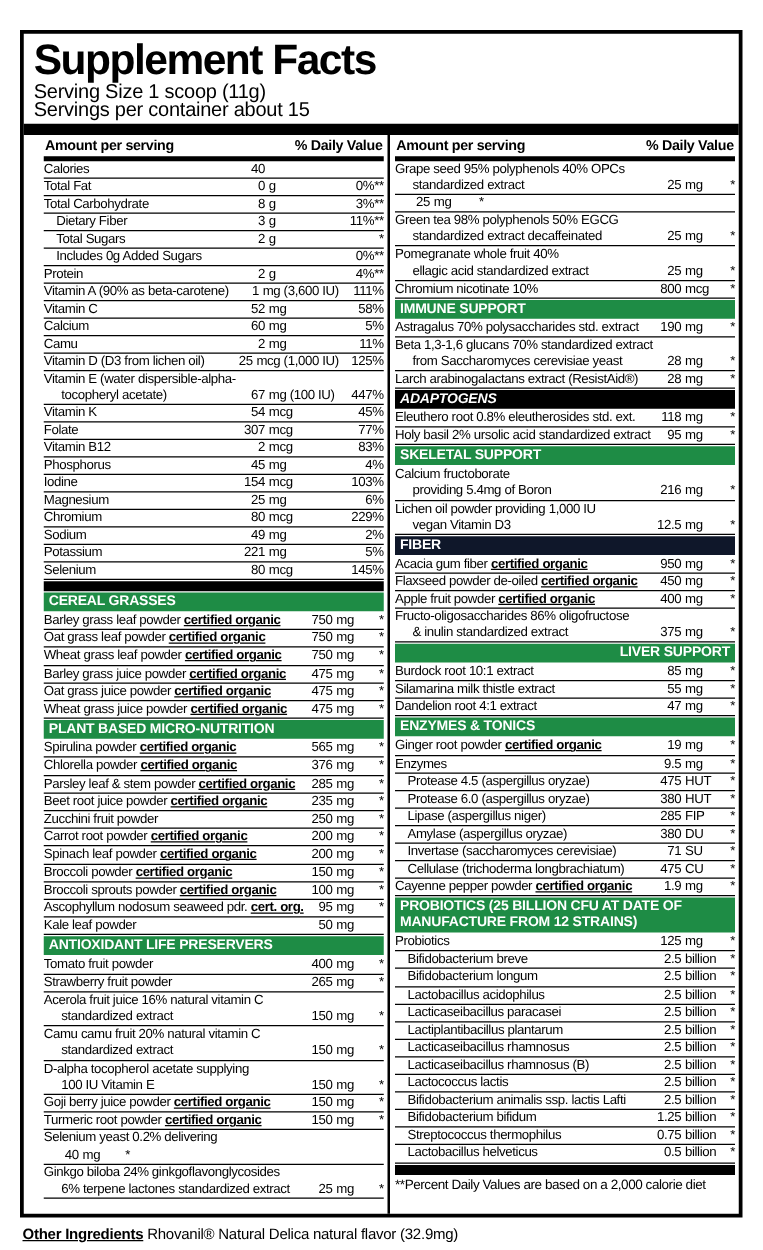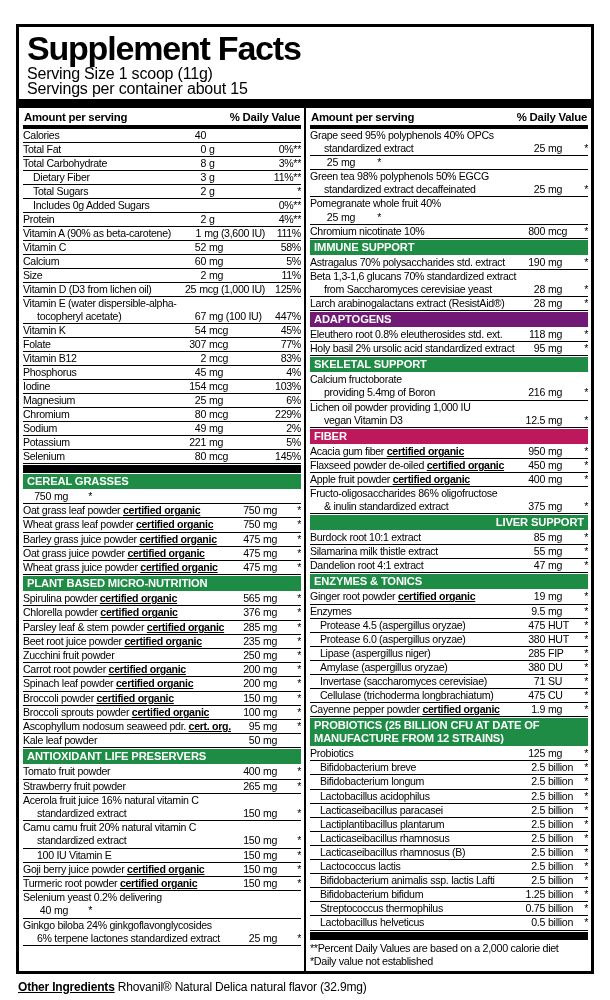--- a/index.html
+++ b/index.html
@@ -3,21 +3,21 @@
 <meta charset="utf-8">
 <style>
   html,body{margin:0;padding:0;background:#fff;color:#000;width:610px;height:1000px;overflow:hidden;
     font-family:"Liberation Sans","DejaVu Sans",sans-serif;}
   .label-box{box-sizing:border-box;margin:24px 16px 0 16px;height:950px;border:3px solid #000;
     display:flex;flex-direction:column;background:#fff;}
   .head{padding:3px 8px 0 8px;}
   .title{font-size:34px;font-weight:bold;line-height:37px;letter-spacing:-1.2px;}
   .sub{font-size:16px;line-height:14.5px;letter-spacing:-0.2px;}
   .topbar{height:9px;background:#000;margin-top:3px;}
-  .cols{display:flex;flex:1;align-items:stretch;min-height:0;}
+  .cols{display:flex;flex:1;align-items:stretch;min-height:0;padding-left:12px;}
   .col{flex:1;min-width:0;box-sizing:border-box;padding:0 3px 2px 4px;display:flex;flex-direction:column;}
   .col-r{border-left:2px solid #000;}
   .colhead{display:flex;justify-content:space-between;font-weight:bold;font-size:11.4px;
     letter-spacing:-0.25px;padding:3px 1px 2px 1px;border-bottom:4px solid #000;}
   .rows{font-size:10.6px;letter-spacing:-0.3px;}
   .itm{border-bottom:1px solid #000;}
   .ln{display:flex;align-items:baseline;}
   .col-l .nut .ln{line-height:13px;}
   .col-l .ing .ln{line-height:13.2px;}
   .col-r .ln{line-height:13.1px;}
@@ -154,21 +154,21 @@
               <span class="nm">Calcium</span>
               <span class="amt">
                 <span class="n">60</span>
                 <span class="u">mg</span>
               </span>
               <span class="dv">5%</span>
             </div>
           </div>
           <div class="itm nut">
             <div class="ln">
-              <span class="nm">Size</span>
+              <span class="nm">Camu</span>
               <span class="amt">
                 <span class="n">2</span>
                 <span class="u">mg</span>
               </span>
               <span class="dv">11%</span>
             </div>
           </div>
           <div class="itm nut">
             <div class="ln">
               <span class="nm">Vitamin D (D3 from lichen oil)</span>
@@ -289,20 +289,21 @@
                 <span class="n">80</span>
                 <span class="u">mcg</span>
               </span>
               <span class="dv">145%</span>
             </div>
           </div>
           <div class="hbar"></div>
           <div class="sect" style="background: rgb(30, 140, 69);">CEREAL GRASSES</div>
           <div class="itm ing">
             <div class="ln">
+              <span class="nm">Barley grass leaf powder <span class="b">certified organic</span></span>
               <span class="amt">
                 <span class="n">750</span>
                 <span class="u">mg</span>
               </span>
               <span class="dv">*</span>
             </div>
           </div>
           <div class="itm ing">
             <div class="ln">
               <span class="nm">Oat grass leaf powder <span class="b">certified organic</span></span>
@@ -505,20 +506,23 @@
             <div class="ln">
               <span class="nm ind2">standardized extract</span>
               <span class="amt">
                 <span class="n">150</span>
                 <span class="u">mg</span>
               </span>
               <span class="dv">*</span>
             </div>
           </div>
           <div class="itm ing">
+            <div class="ln">
+              <span class="nm">D-alpha tocopherol acetate supplying</span>
+            </div>
             <div class="ln">
               <span class="nm ind2">100 IU Vitamin E</span>
               <span class="amt">
                 <span class="n">150</span>
                 <span class="u">mg</span>
               </span>
               <span class="dv">*</span>
             </div>
           </div>
           <div class="itm ing">
@@ -607,20 +611,21 @@
                 <span class="u">mg</span>
               </span>
               <span class="dv">*</span>
             </div>
           </div>
           <div class="itm ing">
             <div class="ln">
               <span class="nm">Pomegranate whole fruit 40%</span>
             </div>
             <div class="ln">
+              <span class="nm ind2">ellagic acid standardized extract</span>
               <span class="amt">
                 <span class="n">25</span>
                 <span class="u">mg</span>
               </span>
               <span class="dv">*</span>
             </div>
           </div>
           <div class="itm ing">
             <div class="ln">
               <span class="nm">Chromium nicotinate 10%</span>
@@ -658,21 +663,21 @@
           <div class="itm ing">
             <div class="ln">
               <span class="nm">Larch arabinogalactans extract (ResistAid®)</span>
               <span class="amt">
                 <span class="n">28</span>
                 <span class="u">mg</span>
               </span>
               <span class="dv">*</span>
             </div>
           </div>
-          <div class="sect" style="background: #701a75;">ADAPTOGENS</div>
+          <div class="sect" style="background: #000000; font-style: italic;">ADAPTOGENS</div>
           <div class="itm ing">
             <div class="ln">
               <span class="nm">Eleuthero root 0.8% eleutherosides std. ext.</span>
               <span class="amt">
                 <span class="n">118</span>
                 <span class="u">mg</span>
               </span>
               <span class="dv">*</span>
             </div>
           </div>
@@ -706,21 +711,21 @@
             </div>
             <div class="ln">
               <span class="nm ind2">vegan Vitamin D3</span>
               <span class="amt">
                 <span class="n">12.5</span>
                 <span class="u">mg</span>
               </span>
               <span class="dv">*</span>
             </div>
           </div>
-          <div class="sect" style="background: #be185d;">FIBER</div>
+          <div class="sect" style="background: #0f172a;">FIBER</div>
           <div class="itm ing">
             <div class="ln">
               <span class="nm">Acacia gum fiber <span class="b">certified organic</span></span>
               <span class="amt">
                 <span class="n">950</span>
                 <span class="u">mg</span>
               </span>
               <span class="dv">*</span>
             </div>
           </div>
@@ -1007,20 +1012,19 @@
                 <span class="n">0.5</span>
                 <span class="u">billion</span>
               </span>
               <span class="dv">*</span>
             </div>
           </div>
           <div class="hbar"></div>
         </div>
       <div class="footnotes">
         <div>**Percent Daily Values are based on a 2,000 calorie diet</div>
-        <div>*Daily value not established</div>
       </div>
     </div>
   </div>
 </div>
 <div class="other">
   <span class="b">Other Ingredients</span><span> Rhovanil® Natural Delica natural flavor (32.9mg)</span>
 </div>
 
 </body></html>

